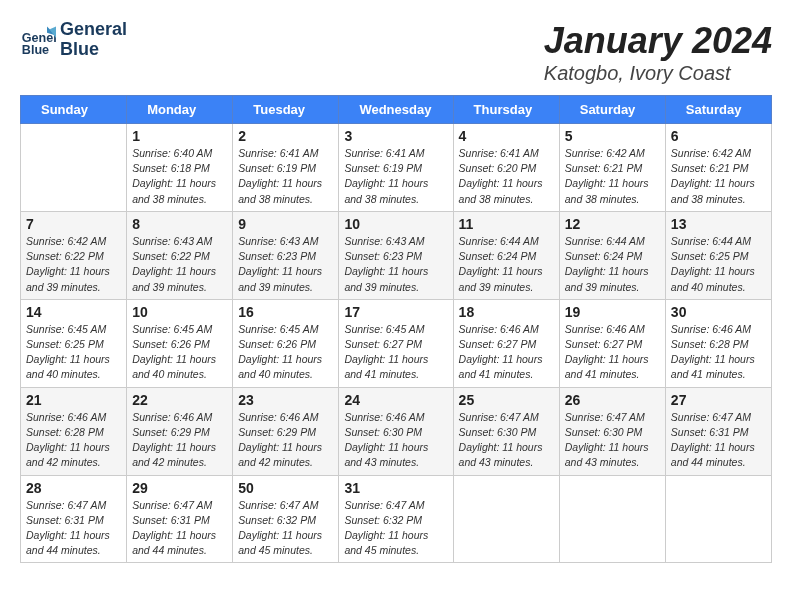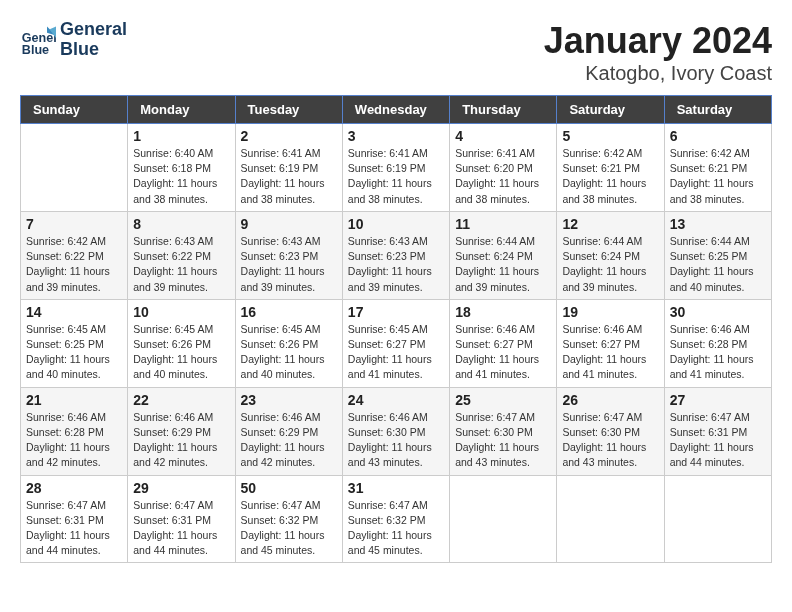--- a/index.html
+++ b/index.html
@@ -27,40 +27,40 @@
       font-weight: bold;
       color: #1a3a5c;
       line-height: 1.1;
     }
     .logo-icon {
       width: 36px;
       height: 36px;
       margin-right: 4px;
     }
     .title-block {
-      text-align: right;
+      font-style: italic;
     }
     .month-title {
       font-size: 36px;
       font-weight: bold;
       color: #222;
     }
     .location-title {
       font-size: 20px;
       color: #444;
     }
     table {
       width: 100%;
       border-collapse: collapse;
       font-size: 11px;
     }
     thead tr th {
-      background-color: #404040;
+      background-color: #3b82f6;
       color: #fff;
-      padding: 6px 12px;
+      padding: 6px 20px;
       text-align: left;
       font-size: 13px;
       font-weight: bold;
       border: 1px solid #5580cc;
     }
     tbody tr td {
       border: 1px solid #ccc;
       padding: 4px 5px;
       vertical-align: top;
       width: 105px;
@@ -74,20 +74,21 @@
       font-size: 14px;
       font-weight: bold;
       color: #222;
       display: block;
       margin-bottom: 2px;
     }
     .day-info {
       color: #333;
       font-size: 10.5px;
       line-height: 1.45;
+      font-style: italic;
     }
     .empty-cell {
       background: #fff !important;
     }
   </style>
 </head>
 <body>
 
 <div class="header">
   <div class="logo">

